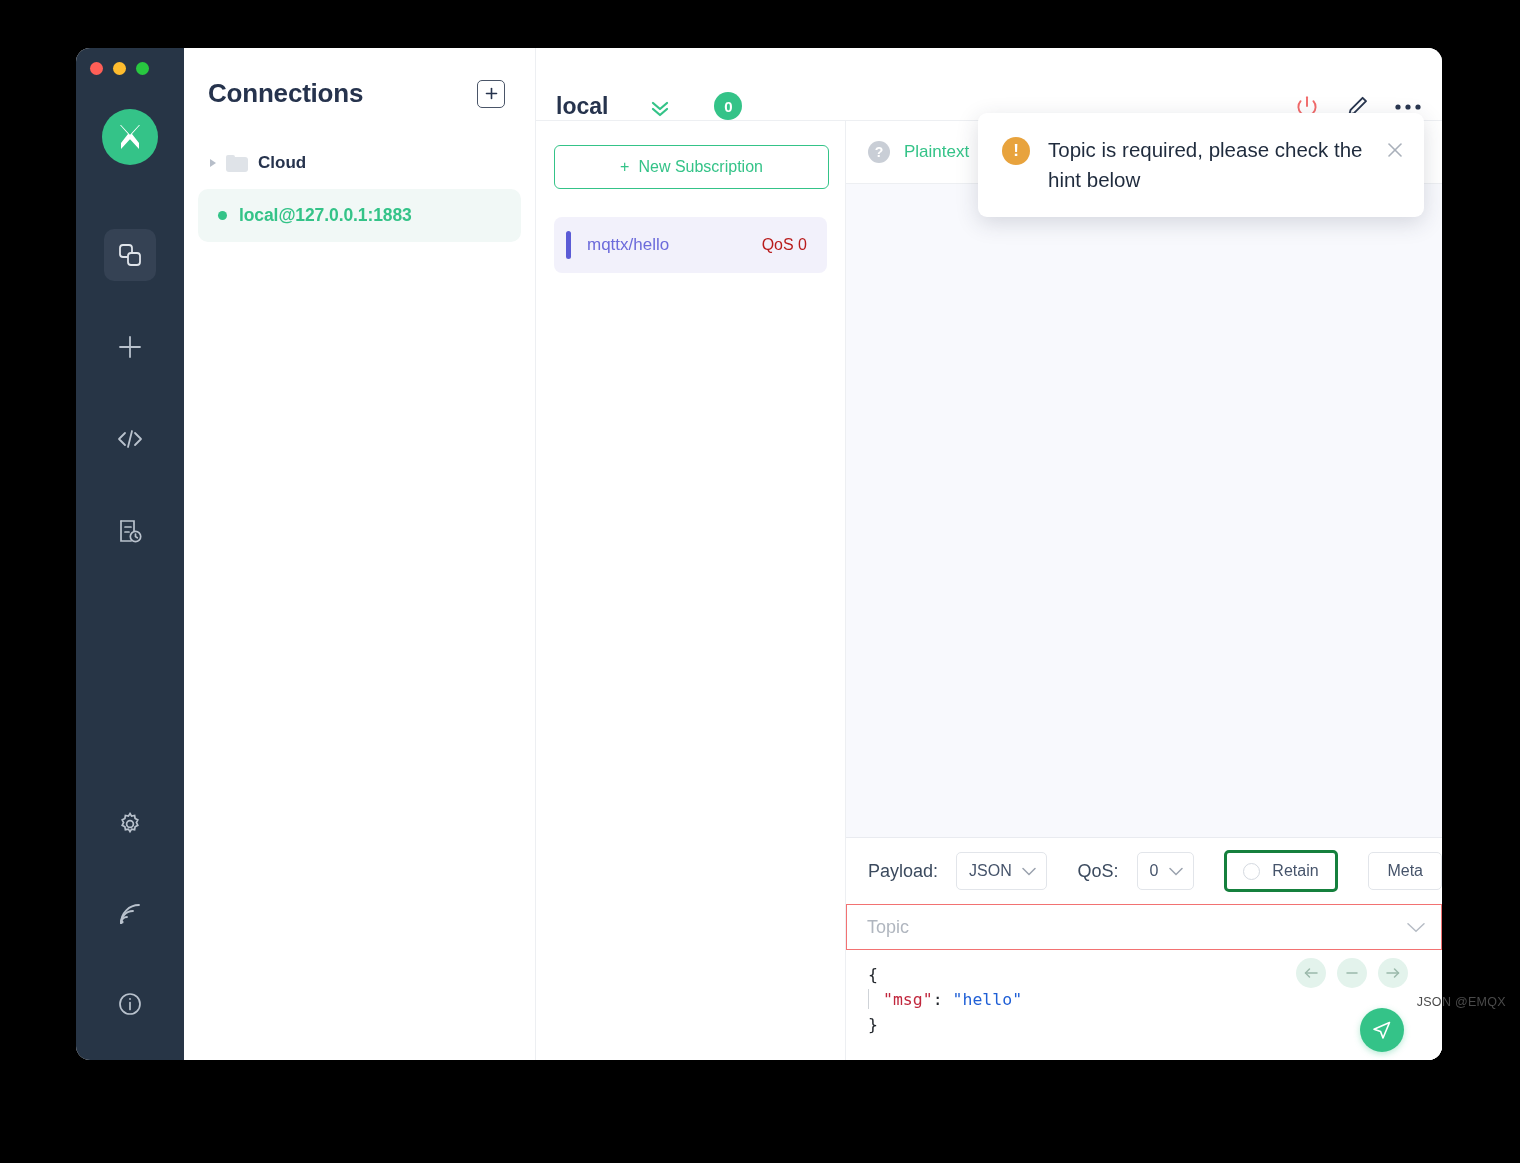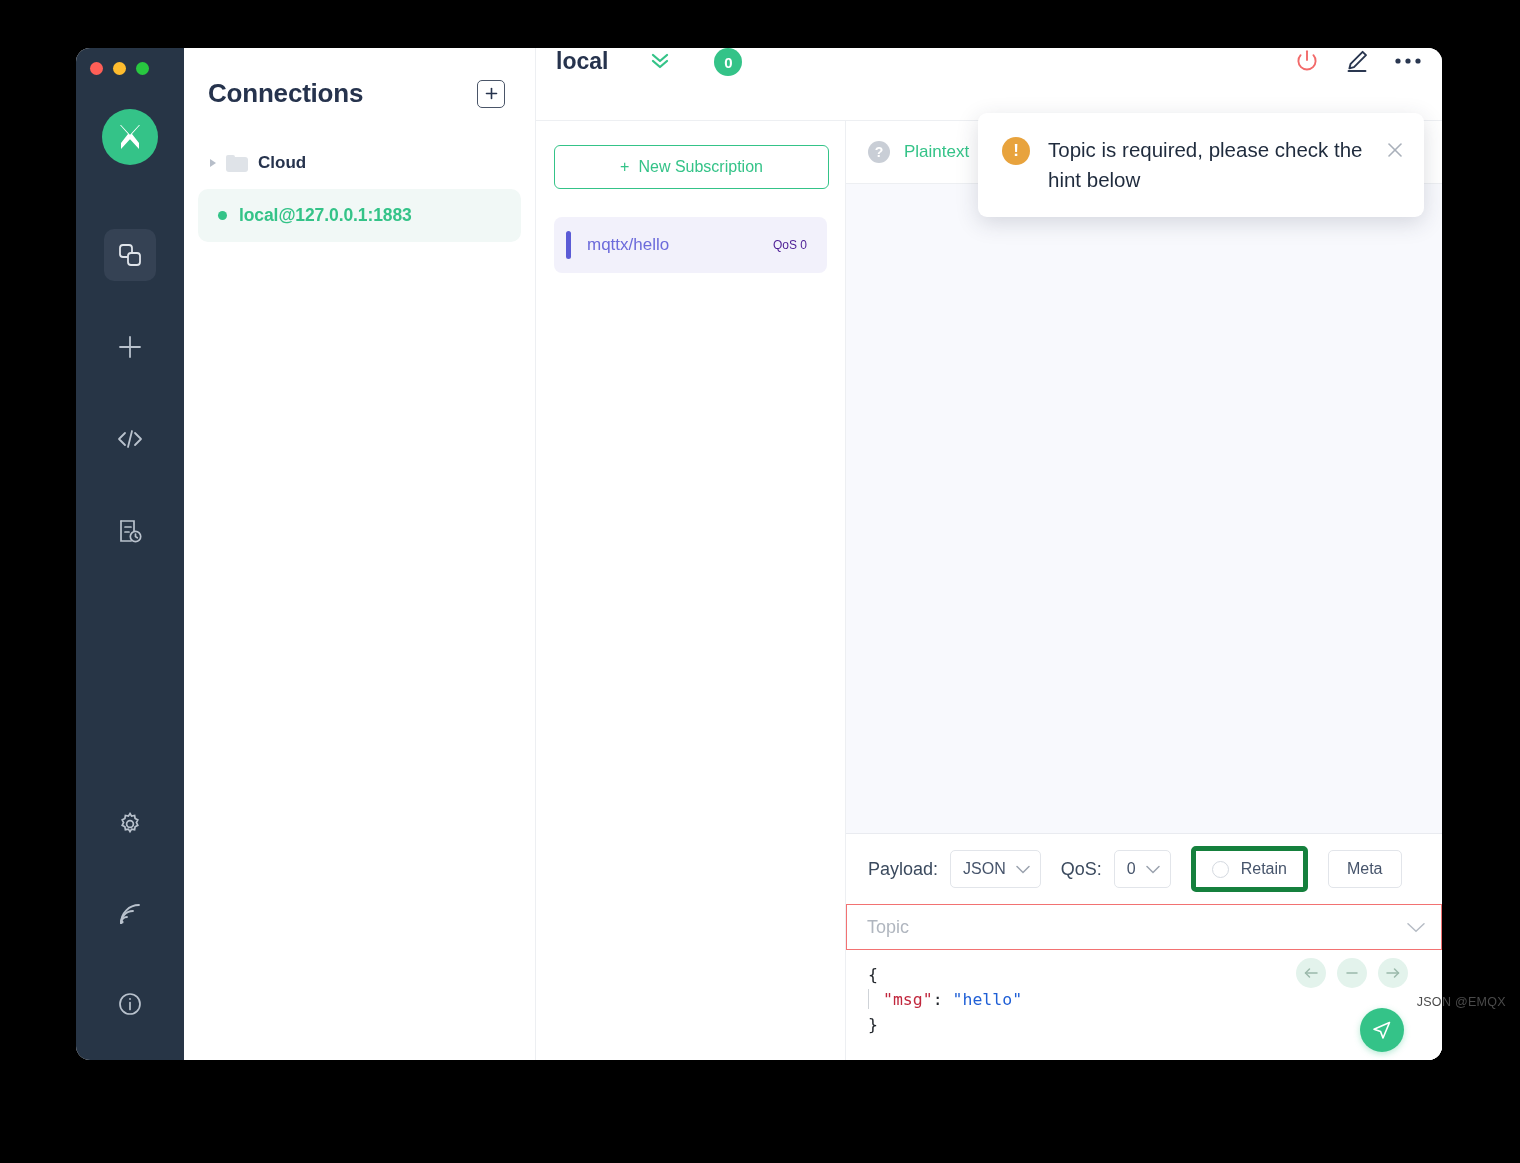--- a/index.html
+++ b/index.html
@@ -144,21 +144,21 @@
   .main {
     flex: 1 1 auto;
     display: flex; flex-direction: column;
     background: #ffffff;
     min-width: 0;
     position: relative;
   }
   .main-head {
     height: 72px;
     flex: 0 0 72px;
-    display: flex; align-items: flex-start;
+    display: flex; align-items: flex-end;
     padding: 0 20px 0 20px;
     border-bottom: 1px solid #edeff2;
     gap: 24px;
   }
   .conn-title-main { font-size: 23px; font-weight: 700; color: #26334d; }
   .chev-dbl { margin-left: 16px; display: flex; align-items: center; color: #34c388; }
   .count-badge {
     margin-left: 18px;
     min-width: 28px; height: 28px;
     border-radius: 14px;
@@ -200,21 +200,21 @@
     display: flex; align-items: center;
     padding: 0 20px 0 0;
     position: relative;
   }
   .sub-bar {
     width: 5px; height: 28px; border-radius: 3px;
     background: #5b5bd6;
     margin-left: 12px; margin-right: 16px;
   }
   .sub-topic { font-size: 17px; color: #6c6bdb; font-weight: 500; }
-  .sub-qos { margin-left: auto; font-size: 12px; color: #4c1d95; }
+  .sub-qos { margin-left: auto; font-size: 16px; color: #b91c1c; }
 
   
   .msgcol { flex: 1 1 auto; display: flex; flex-direction: column; min-width: 0; }
   .msg-toolbar {
     height: 62px; flex: 0 0 62px;
     display: flex; align-items: center;
     padding: 0 22px;
     border-bottom: 1px solid #edeff2;
     gap: 14px;
     background: #ffffff;
@@ -225,37 +225,37 @@
     font-size: 14px; display: flex; align-items: center; justify-content: center;
     font-weight: 600;
   }
   .plaintext-lbl { color: #34c388; font-size: 17px; }
 
   .msg-scroll { flex: 1 1 auto; background: #f8f9fd; min-height: 0; }
 
   
   .publish { flex: 0 0 auto; background: #ffffff; border-top: 1px solid #e9ebf0; }
   .pub-row {
-    display: flex; align-items: center; gap: 4px;
+    display: flex; align-items: center; gap: 10px;
     padding: 12px 0 12px 22px;
   }
   .pub-lbl { font-size: 18px; color: #3b4a5e; margin-right: 8px; }
   .select-box {
     height: 36px;
     border: 1px solid #e2e5ea;
     border-radius: 5px;
     display: flex; align-items: center; gap: 10px;
     padding: 0 10px 0 12px;
     font-size: 16px; color: #46546b;
     background: #ffffff;
   }
   .select-box .cv { color: #9aa2ae; }
   .gap { width: 12px; }
   .retain-box {
-    height: 36px; border: 5px solid #15803d; border-radius: 5px;
+    height: 36px; border: 3px solid #15803d; border-radius: 5px;
     display: flex; align-items: center; gap: 12px; padding: 0 16px;
     font-size: 16px; color: #46546b; background: #ffffff;
   }
   .radio {
     width: 15px; height: 15px; border-radius: 50%;
     border: 1.5px solid #d4d9e0; background: #ffffff;
   }
   .meta-box {
     height: 36px; border: 1px solid #e2e5ea; border-radius: 5px;
     display: flex; align-items: center; padding: 0 18px;

